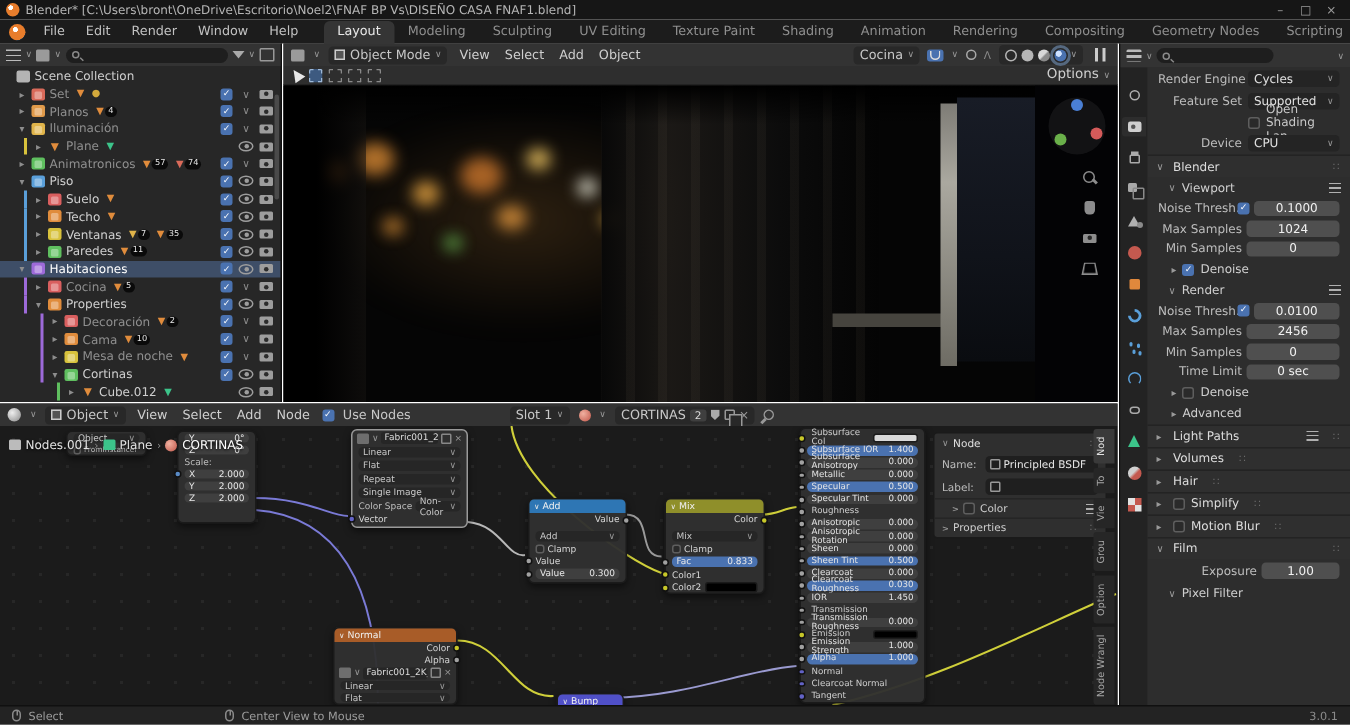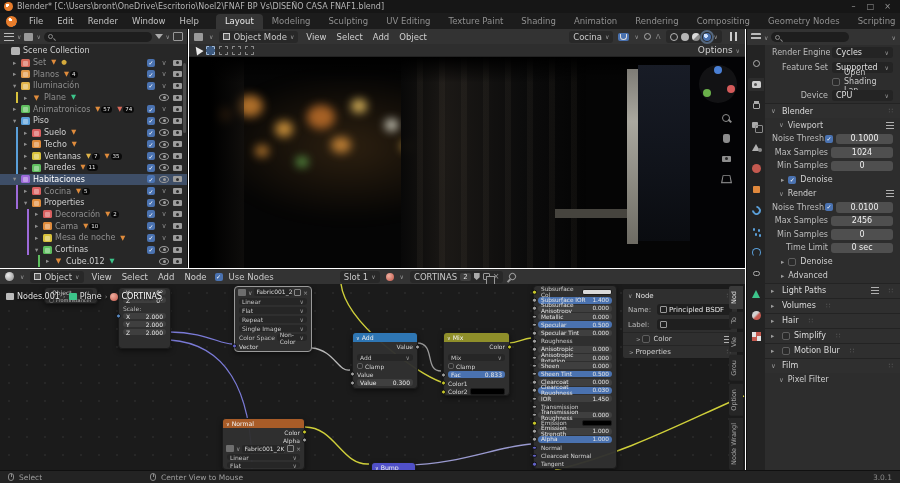--- a/index.html
+++ b/index.html
@@ -1317,20 +1317,24 @@
           <span>Motion Blur</span>
 
           <span class="drag" style="margin-left:6px">∷</span>
         </div>
 
       <div class="phead">
           <span class="pa">∨</span>
           <span>Film</span>
           <span class="drag">∷</span>
         </div>
+      <div class="vrow" style="height:16px">
+          <span class="flab" style="width:66px">Exposure</span>
+          <span class="pval">1.00</span>
+        </div>
       <div class="subhead">
           <span class="pa" style="color:#9a9a9a;font-size:6.5px">∨</span>
           <span>Pixel Filter</span>
         </div>
     </div>
   </div>
 
   <div class="statusbar">
     <span class="mouse"></span>
     <span>Select</span>

